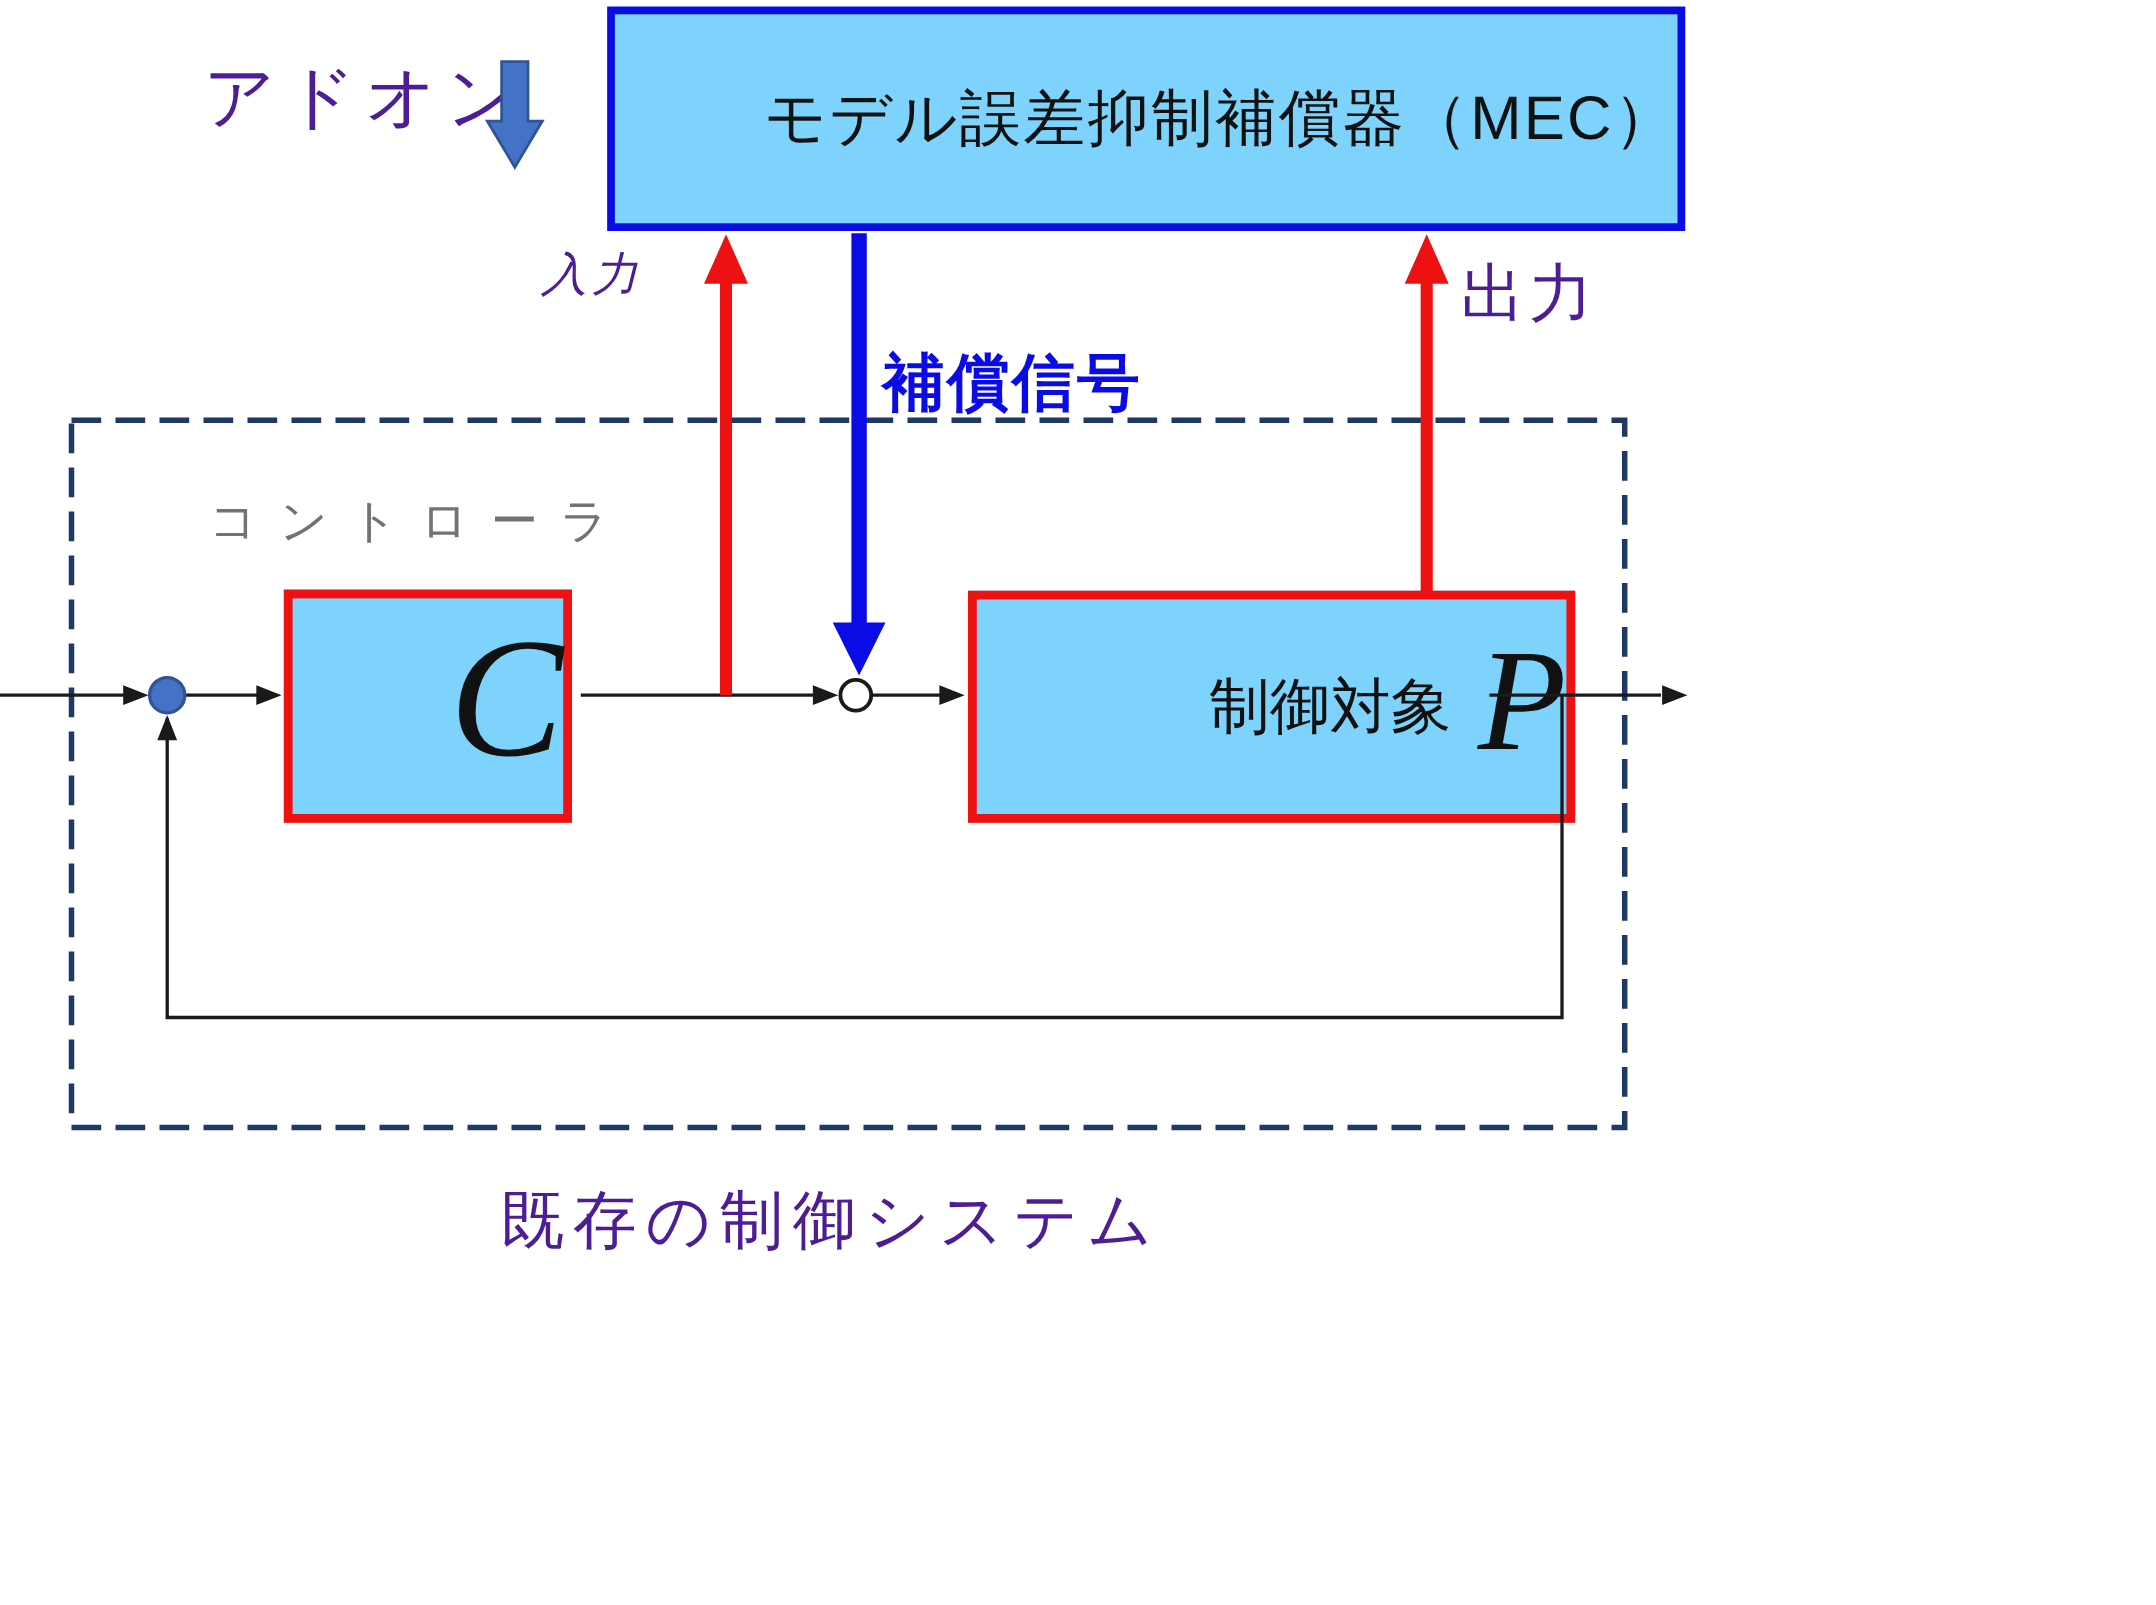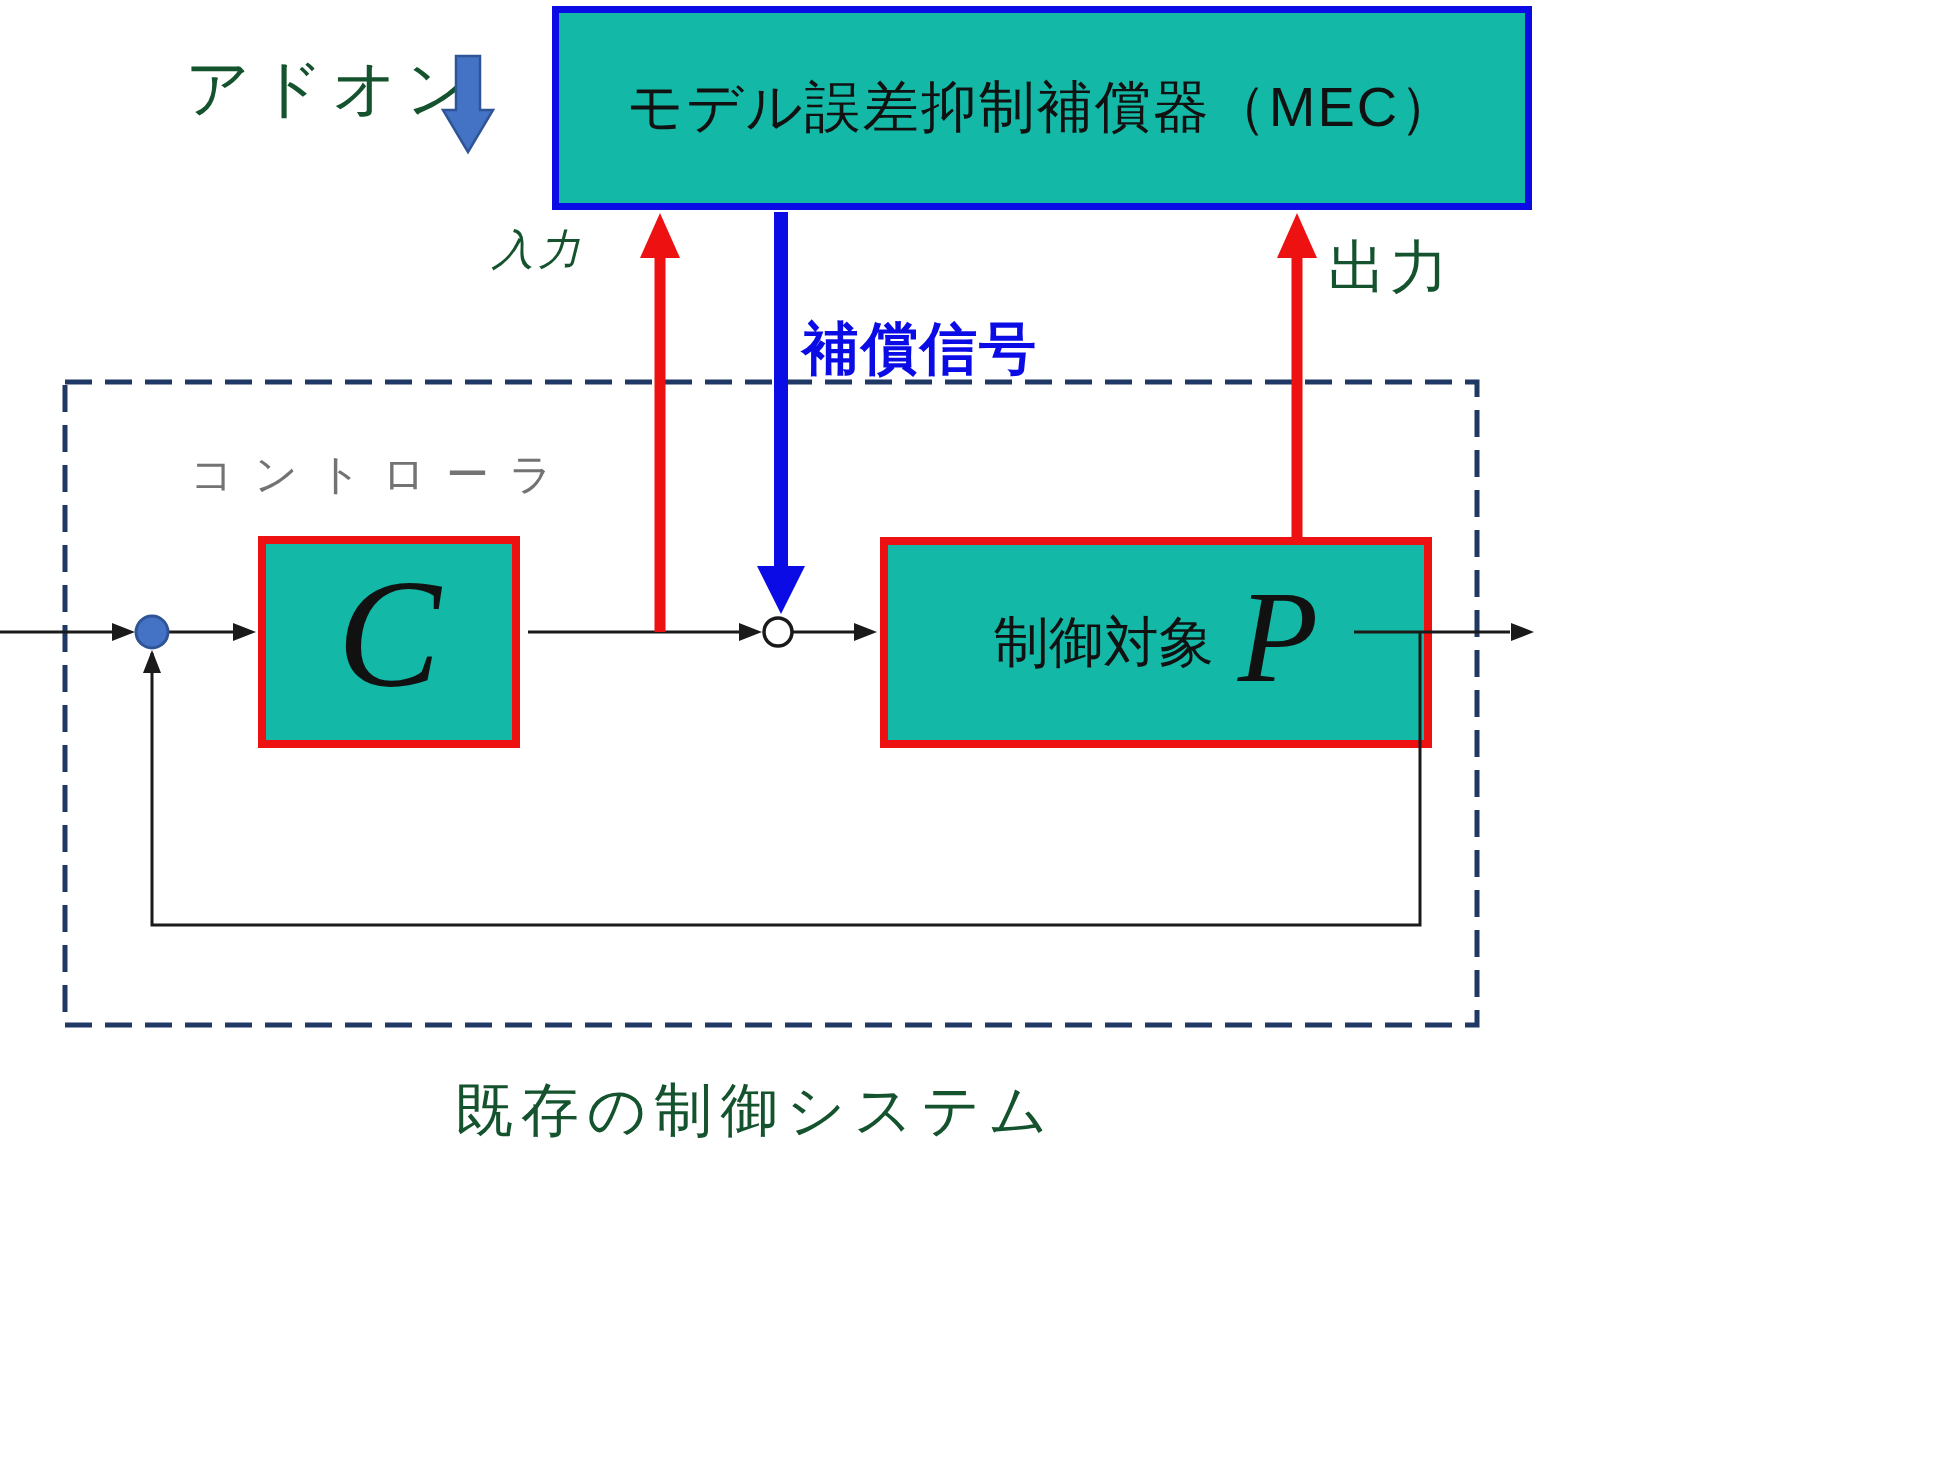--- a/index.html
+++ b/index.html
@@ -9,22 +9,22 @@
     font-family:"Liberation Sans", sans-serif;
     color:#111111;
     overflow:hidden;
   }
   .canvas { position:relative; width:1960px; height:1459px; background:#ffffff; }
 
   .layer { position:absolute; left:0; top:0; pointer-events:none; }
 
   .box {
     position:absolute;
-    display:flex; align-items:center; justify-content:center;
-    background:#14b8a6;
+    display:flex; align-items:center; justify-content:flex-end;
+    background:#7dd3fc;
     text-align:center;
   }
   .mec-box {
     left:552px; top:6px; width:980px; height:204px;
     border:7px solid var(--blue);
     font-size:56px; color:#111111;
     letter-spacing:2px;
   }
   .c-box {
     left:258px; top:536px; width:262px; height:212px;
@@ -38,21 +38,21 @@
   .symbol {
     font-family:"Liberation Serif", serif;
     font-style:italic;
     color:#111111;
     line-height:1;
   }
   .c-symbol { font-size:155px; transform:translateY(-8px); }
   .p-symbol { font-size:132px; transform:translateY(-6px); }
   .plant-label { font-size:55px; color:#111111; }
 
-  .label { position:absolute; white-space:nowrap; color:#14532d; line-height:1.15; }
+  .label { position:absolute; white-space:nowrap; color:#4c1d95; line-height:1.15; }
   .addon-label   { left:185px;  top:52px;   font-size:64px; letter-spacing:8px; }
   .input-label   { left:492px;  top:226px;  font-size:42px; letter-spacing:4px;font-style:italic; }
   .comp-label    { left:802px;  top:272px;  font-size:57px; font-weight:bold; color:var(--blue); letter-spacing:2px;margin-top:44px; }
   .output-label  { left:1328px; top:234px;  font-size:58px; letter-spacing:4px; }
   .controller-caption { left:190px; top:450px; font-size:43px; letter-spacing:20px; color:#737373; }
   .system-caption     { left:455px; top:1052px; font-size:58px; letter-spacing:8px;margin-top:25px; }
 
   svg .wire { stroke:var(--line); stroke-width:3; fill:none; }
   svg .wirehead { fill:var(--line); stroke:none; }
 </style>

